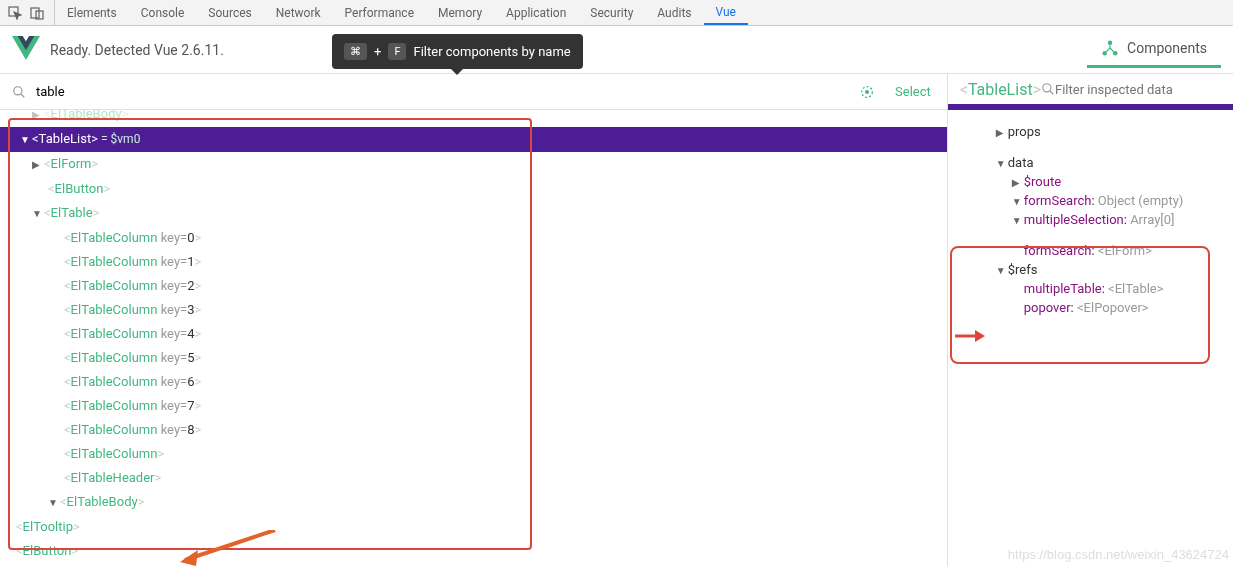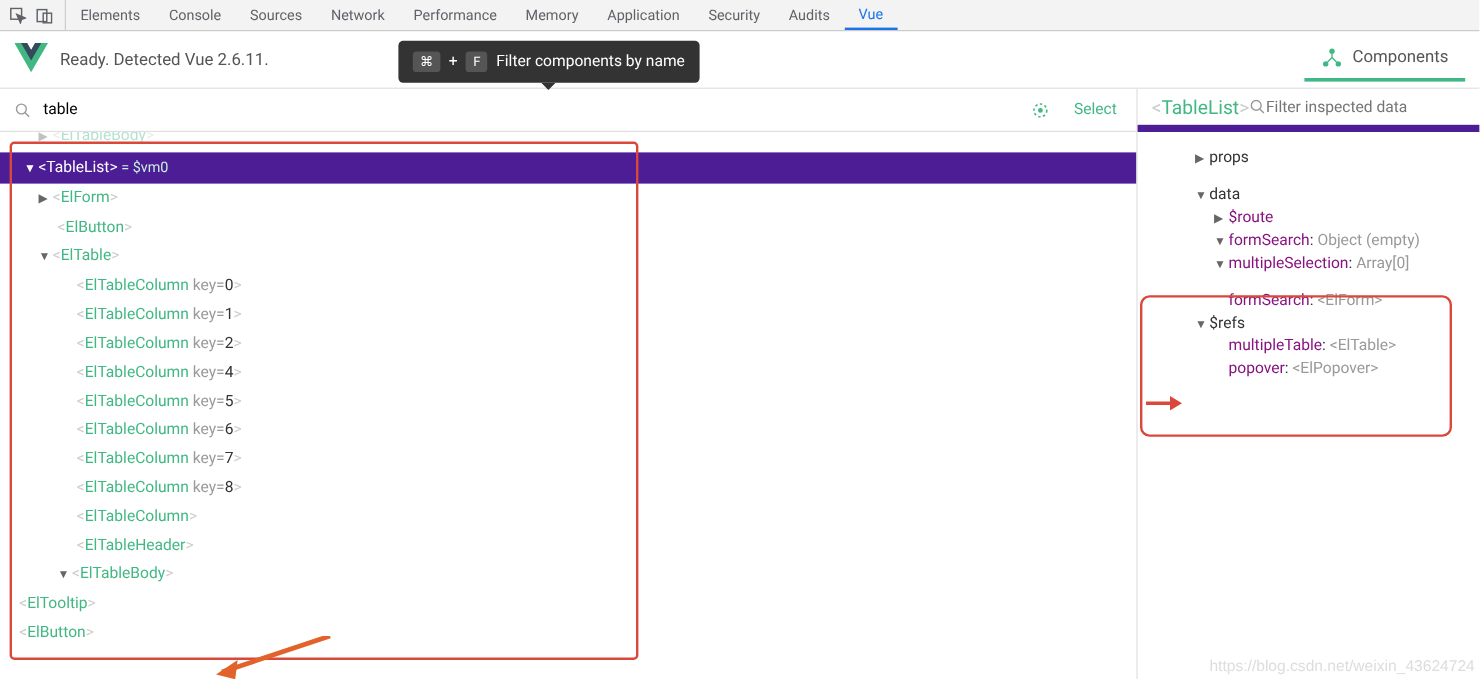--- a/index.html
+++ b/index.html
@@ -149,20 +149,21 @@
         <span class="arrow-caret">▼</span><span class="angle">&lt;</span><span class="comp-name">TableList</span><span class="angle">&gt;</span><span class="vm-suffix"> = $vm0</span>
       </div>
 
       <div class="tree-line indent-1"><span class="arrow-caret">▶</span><span class="angle">&lt;</span><span class="comp-name">ElForm</span><span class="angle">&gt;</span></div>
       <div class="tree-line indent-2"><span class="angle">&lt;</span><span class="comp-name">ElButton</span><span class="angle">&gt;</span></div>
       <div class="tree-line indent-1"><span class="arrow-caret">▼</span><span class="angle">&lt;</span><span class="comp-name">ElTable</span><span class="angle">&gt;</span></div>
 
       <div class="tree-line indent-3"><span class="angle">&lt;</span><span class="comp-name">ElTableColumn</span>&nbsp;<span class="attr-key">key</span><span class="attr-eq">=</span><span class="attr-val">0</span><span class="angle">&gt;</span></div>
       <div class="tree-line indent-3"><span class="angle">&lt;</span><span class="comp-name">ElTableColumn</span>&nbsp;<span class="attr-key">key</span><span class="attr-eq">=</span><span class="attr-val">1</span><span class="angle">&gt;</span></div>
       <div class="tree-line indent-3"><span class="angle">&lt;</span><span class="comp-name">ElTableColumn</span>&nbsp;<span class="attr-key">key</span><span class="attr-eq">=</span><span class="attr-val">2</span><span class="angle">&gt;</span></div>
+      <div class="tree-line indent-3"><span class="angle">&lt;</span><span class="comp-name">ElTableColumn</span>&nbsp;<span class="attr-key">key</span><span class="attr-eq">=</span><span class="attr-val">3</span><span class="angle">&gt;</span></div>
       <div class="tree-line indent-3"><span class="angle">&lt;</span><span class="comp-name">ElTableColumn</span>&nbsp;<span class="attr-key">key</span><span class="attr-eq">=</span><span class="attr-val">4</span><span class="angle">&gt;</span></div>
       <div class="tree-line indent-3"><span class="angle">&lt;</span><span class="comp-name">ElTableColumn</span>&nbsp;<span class="attr-key">key</span><span class="attr-eq">=</span><span class="attr-val">5</span><span class="angle">&gt;</span></div>
       <div class="tree-line indent-3"><span class="angle">&lt;</span><span class="comp-name">ElTableColumn</span>&nbsp;<span class="attr-key">key</span><span class="attr-eq">=</span><span class="attr-val">6</span><span class="angle">&gt;</span></div>
       <div class="tree-line indent-3"><span class="angle">&lt;</span><span class="comp-name">ElTableColumn</span>&nbsp;<span class="attr-key">key</span><span class="attr-eq">=</span><span class="attr-val">7</span><span class="angle">&gt;</span></div>
       <div class="tree-line indent-3"><span class="angle">&lt;</span><span class="comp-name">ElTableColumn</span>&nbsp;<span class="attr-key">key</span><span class="attr-eq">=</span><span class="attr-val">8</span><span class="angle">&gt;</span></div>
 
       <div class="tree-line indent-3"><span class="angle">&lt;</span><span class="comp-name">ElTableColumn</span><span class="angle">&gt;</span></div>
       <div class="tree-line indent-3"><span class="angle">&lt;</span><span class="comp-name">ElTableHeader</span><span class="angle">&gt;</span></div>
       <div class="tree-line indent-2"><span class="arrow-caret">▼</span><span class="angle">&lt;</span><span class="comp-name">ElTableBody</span><span class="angle">&gt;</span></div>
       <div class="tree-line indent-4"><span class="angle">&lt;</span><span class="comp-name">ElTooltip</span><span class="angle">&gt;</span></div>

